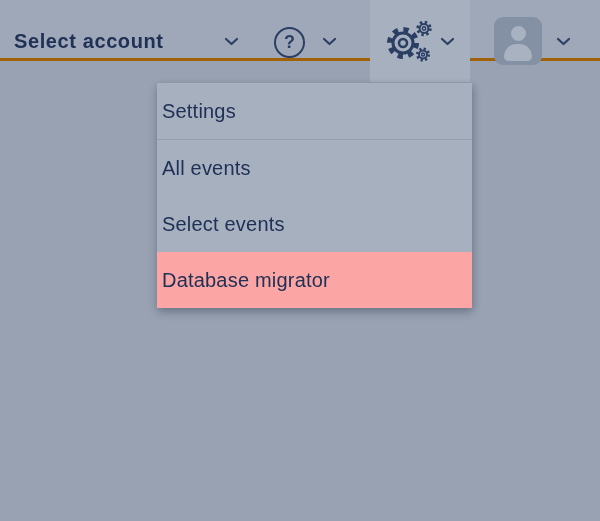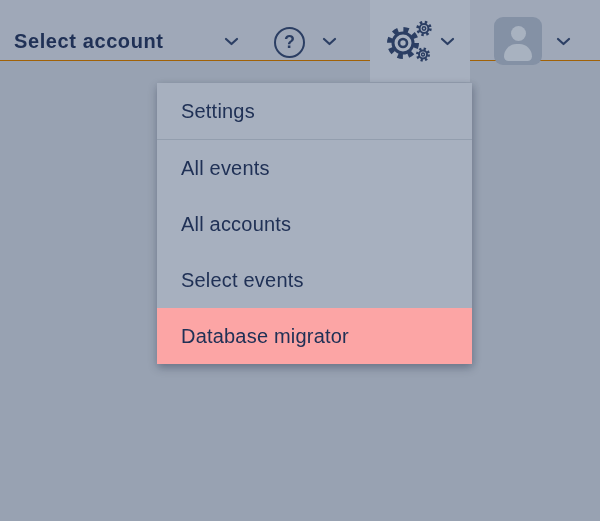--- a/index.html
+++ b/index.html
@@ -6,21 +6,21 @@
   body{
     font-family:"Liberation Sans", sans-serif;
     background:#98a2b2;
     width:600px;height:521px;overflow:hidden;
   }
   .screen{position:relative;width:600px;height:521px;background:#98a2b2;}
 
   
   .topbar{
     position:absolute;left:0;top:0;width:600px;height:61px;
-    background:#9fa8b8;border-bottom:1px solid #a16207;box-sizing:border-box;
+    background:#9fa8b8;border-bottom:3px solid #a16207;box-sizing:border-box;
   }
   .account-selector{
     position:absolute;left:14px;top:0;height:82px;
     display:flex;align-items:center;cursor:pointer;
   }
   .account-selector .label{
     font-size:20px;font-weight:700;letter-spacing:.6px;color:#203156;
   }
   .chev{position:absolute;width:15px;height:9px;}
   .chev-account{left:224px;top:37px;}
@@ -58,21 +58,21 @@
   }
 
   
   .dropdown{
     position:absolute;left:157px;top:83px;width:315px;
     background:#a7b0bf;border-radius:0 0 3px 3px;
     box-shadow:0 4px 10px rgba(25,35,60,.28), 2px 2px 6px rgba(25,35,60,.12);
   }
   .menu-item{
     height:56px;display:flex;align-items:center;
-    padding-left:24px;box-sizing:border-box;
+    padding-left:5px;box-sizing:border-box;
     font-size:20px;letter-spacing:.2px;color:#203156;cursor:pointer;
   }
   .menu-item--divider{height:57px;border-bottom:1px solid #939eae;}
   .menu-item--highlighted{background:#fca5a5;}
 </style>
 </head>
 <body>
 
 <div class="screen">
 
@@ -119,18 +119,17 @@
       </div>
     </div>
     <svg class="chev chev-user" viewBox="0 0 15 9">
       <polyline points="2,2 7.5,7 13,2" fill="none" stroke="#2c3f64" stroke-width="2.2" stroke-linecap="round" stroke-linejoin="round"></polyline>
     </svg>
   </div>
 
   <div class="dropdown">
     <div class="menu-item menu-item--divider">Settings</div>
     <div class="menu-item">All events</div>
-    <div class="menu-item">All accounts</div>
     <div class="menu-item">Select events</div>
     <div class="menu-item menu-item--highlighted">Database migrator</div>
   </div>
 
 </div>
 
 </body></html>

